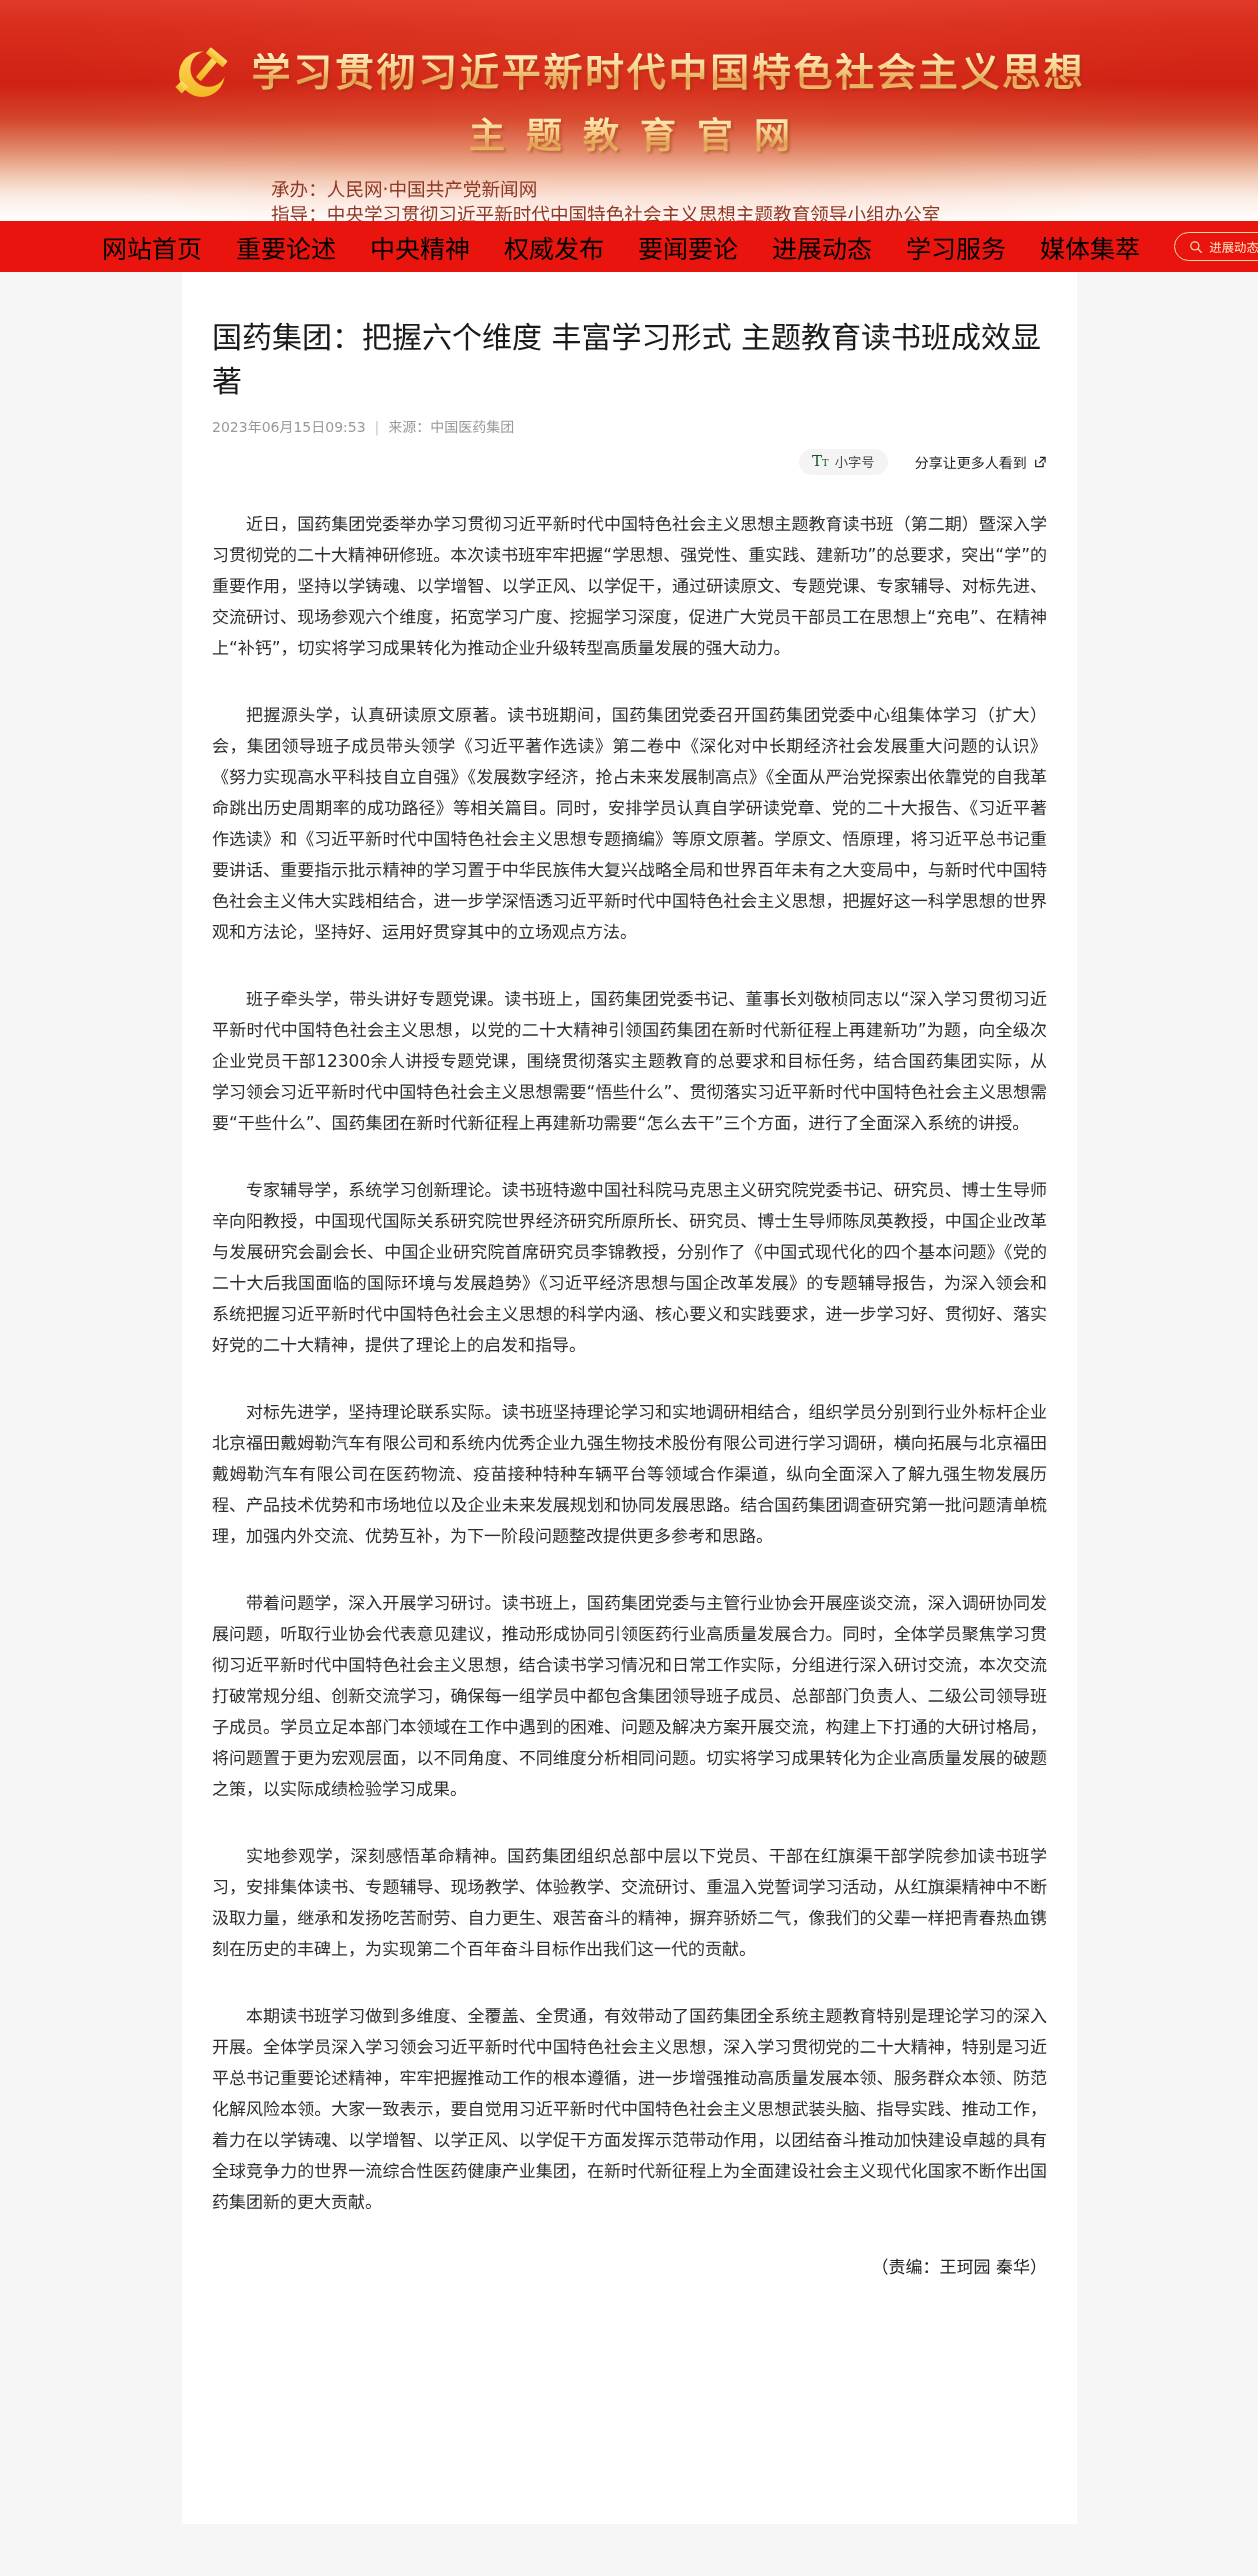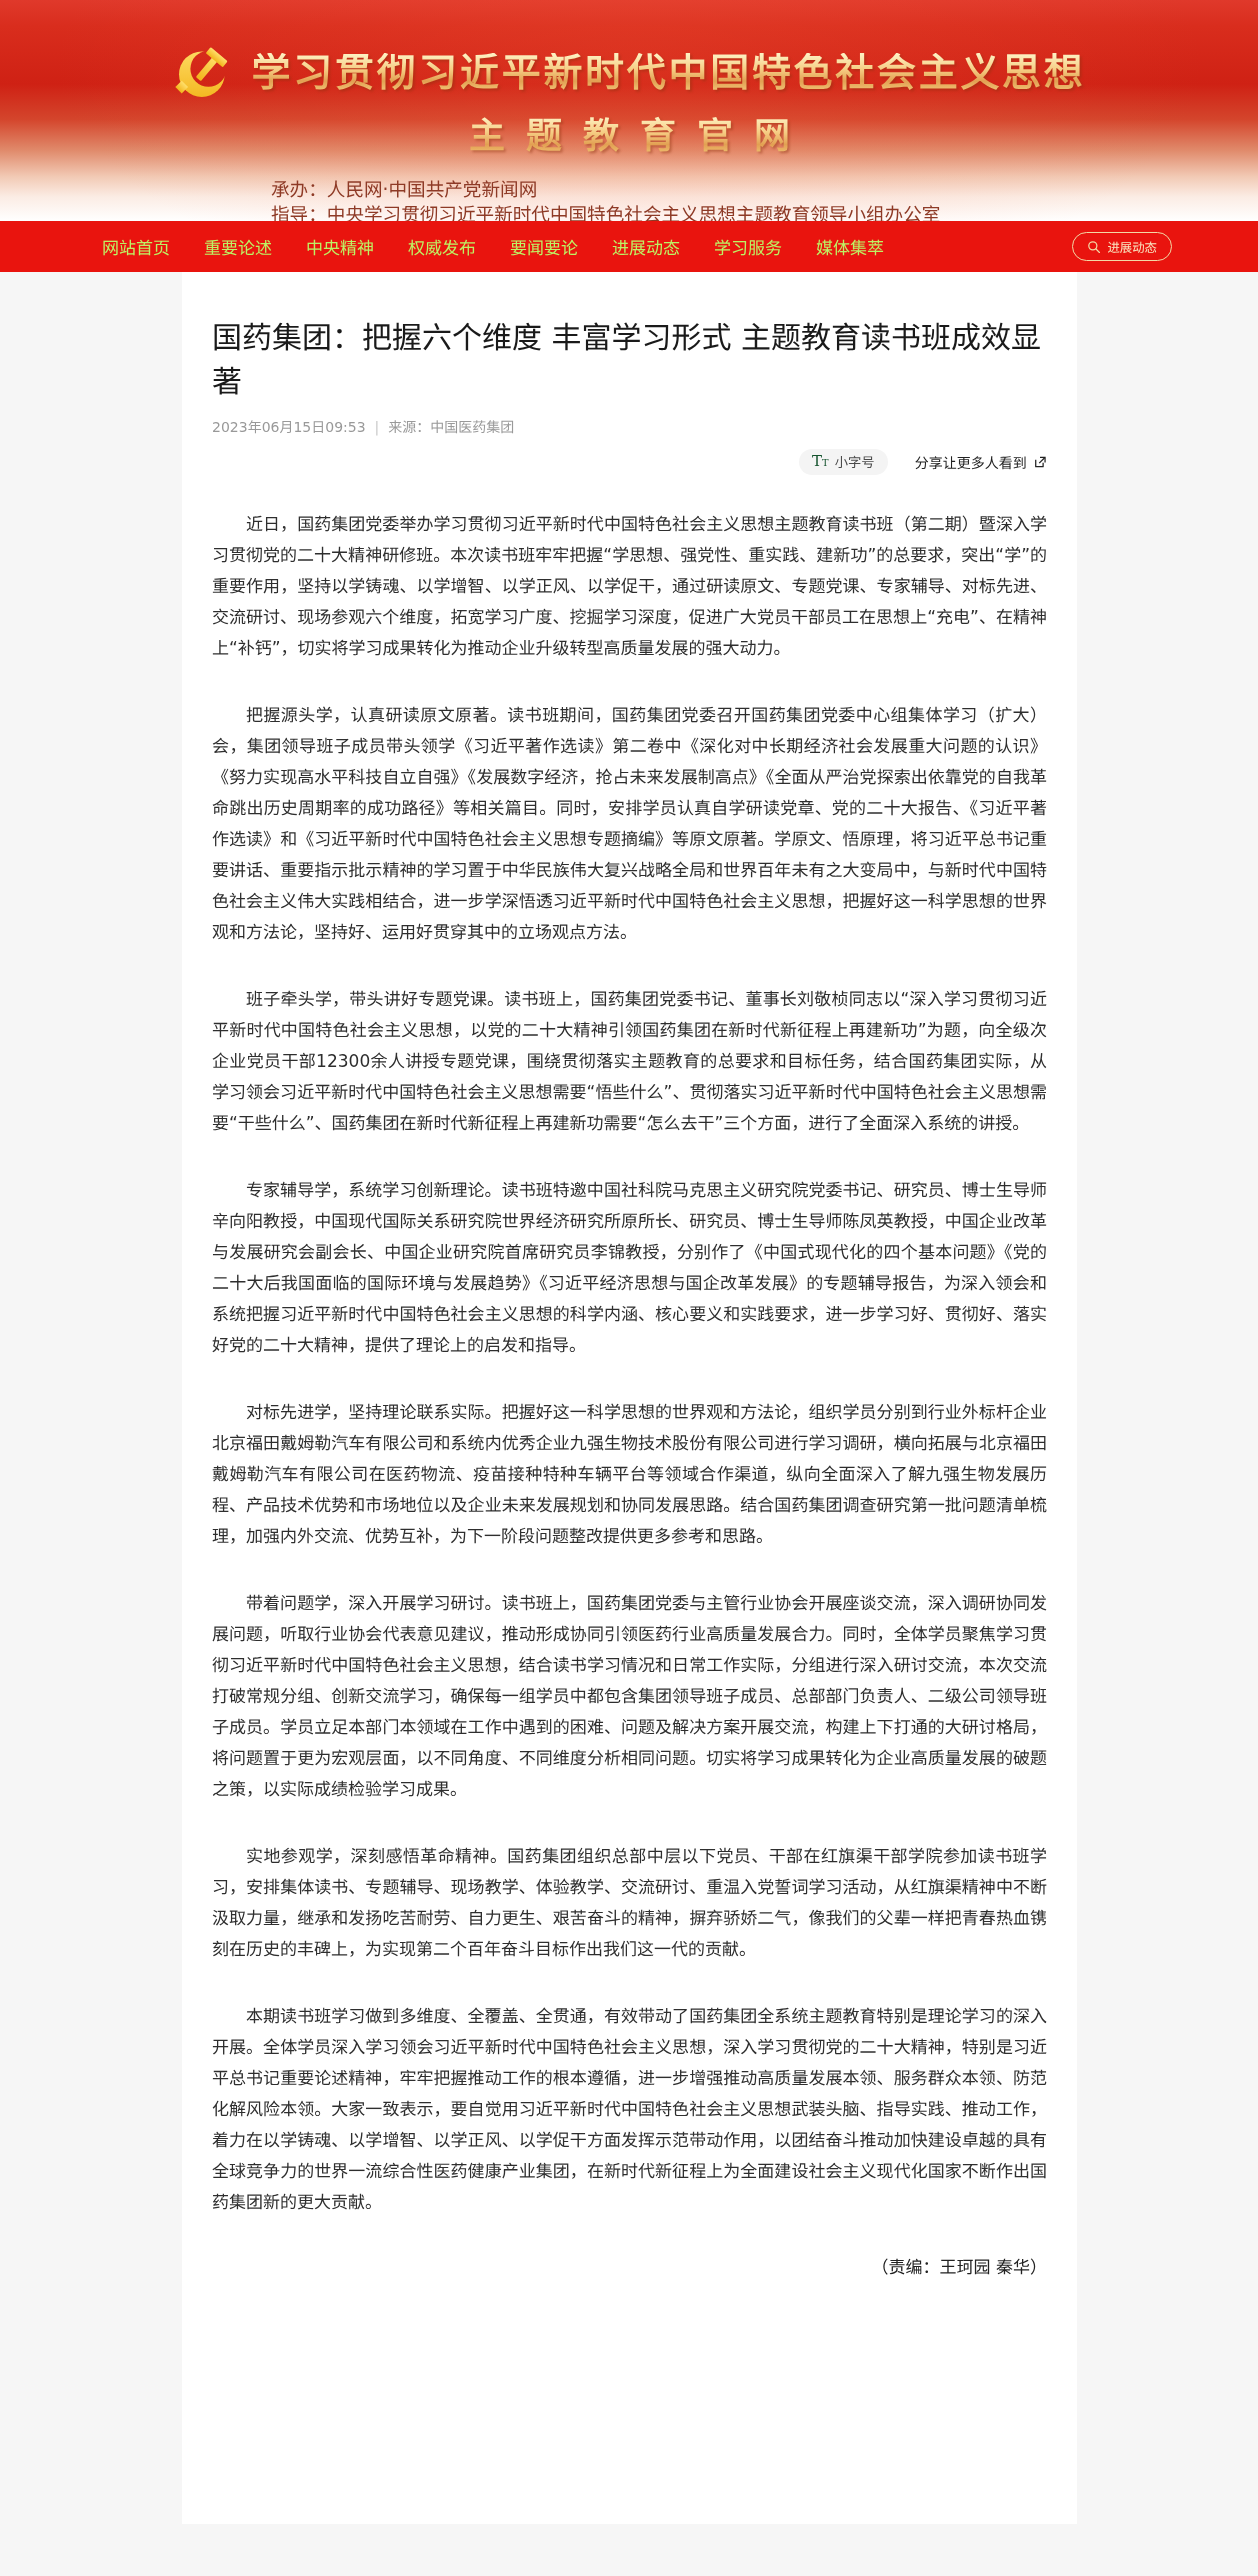--- a/index.html
+++ b/index.html
@@ -57,22 +57,22 @@
 
   
   .nav {
     height: 51px;
     background: #e9140e;
     display: flex;
     align-items: center;
     padding: 0 87px 0 102px;
   }
   .nav-item {
-    color: #bef264;
-    font-size: 17px;
+    color: #000000;
+    font-size: 25px;
     margin-right: 34px;
     text-decoration: none;
     cursor: pointer;
     white-space: nowrap;
   }
   .nav-search {
     margin-left: auto;
     display: flex;
     align-items: center;
     gap: 6.2px;
@@ -238,21 +238,21 @@
           </svg>
         </span>
       </div>
     </div>
 
     <div class="article-body">
       <p>近日，国药集团党委举办学习贯彻习近平新时代中国特色社会主义思想主题教育读书班（第二期）暨深入学习贯彻党的二十大精神研修班。本次读书班牢牢把握“学思想、强党性、重实践、建新功”的总要求，突出“学”的重要作用，坚持以学铸魂、以学增智、以学正风、以学促干，通过研读原文、专题党课、专家辅导、对标先进、交流研讨、现场参观六个维度，拓宽学习广度、挖掘学习深度，促进广大党员干部员工在思想上“充电”、在精神上“补钙”，切实将学习成果转化为推动企业升级转型高质量发展的强大动力。</p>
       <p>把握源头学，认真研读原文原著。读书班期间，国药集团党委召开国药集团党委中心组集体学习（扩大）会，集团领导班子成员带头领学《习近平著作选读》第二卷中《深化对中长期经济社会发展重大问题的认识》《努力实现高水平科技自立自强》《发展数字经济，抢占未来发展制高点》《全面从严治党探索出依靠党的自我革命跳出历史周期率的成功路径》等相关篇目。同时，安排学员认真自学研读党章、党的二十大报告、《习近平著作选读》和《习近平新时代中国特色社会主义思想专题摘编》等原文原著。学原文、悟原理，将习近平总书记重要讲话、重要指示批示精神的学习置于中华民族伟大复兴战略全局和世界百年未有之大变局中，与新时代中国特色社会主义伟大实践相结合，进一步学深悟透习近平新时代中国特色社会主义思想，把握好这一科学思想的世界观和方法论，坚持好、运用好贯穿其中的立场观点方法。</p>
       <p>班子牵头学，带头讲好专题党课。读书班上，国药集团党委书记、董事长刘敬桢同志以“深入学习贯彻习近平新时代中国特色社会主义思想，以党的二十大精神引领国药集团在新时代新征程上再建新功”为题，向全级次企业党员干部12300余人讲授专题党课，围绕贯彻落实主题教育的总要求和目标任务，结合国药集团实际，从学习领会习近平新时代中国特色社会主义思想需要“悟些什么”、贯彻落实习近平新时代中国特色社会主义思想需要“干些什么”、国药集团在新时代新征程上再建新功需要“怎么去干”三个方面，进行了全面深入系统的讲授。</p>
       <p>专家辅导学，系统学习创新理论。读书班特邀中国社科院马克思主义研究院党委书记、研究员、博士生导师辛向阳教授，中国现代国际关系研究院世界经济研究所原所长、研究员、博士生导师陈凤英教授，中国企业改革与发展研究会副会长、中国企业研究院首席研究员李锦教授，分别作了《中国式现代化的四个基本问题》《党的二十大后我国面临的国际环境与发展趋势》《习近平经济思想与国企改革发展》的专题辅导报告，为深入领会和系统把握习近平新时代中国特色社会主义思想的科学内涵、核心要义和实践要求，进一步学习好、贯彻好、落实好党的二十大精神，提供了理论上的启发和指导。</p>
-      <p>对标先进学，坚持理论联系实际。把握好这一科学思想的世界观和方法论，组织学员分别到行业外标杆企业北京福田戴姆勒汽车有限公司和系统内优秀企业九强生物技术股份有限公司进行学习调研，横向拓展与北京福田戴姆勒汽车有限公司在医药物流、疫苗接种特种车辆平台等领域合作渠道，纵向全面深入了解九强生物发展历程、产品技术优势和市场地位以及企业未来发展规划和协同发展思路。结合国药集团调查研究第一批问题清单梳理，加强内外交流、优势互补，为下一阶段问题整改提供更多参考和思路。</p>
+      <p>对标先进学，坚持理论联系实际。读书班坚持理论学习和实地调研相结合，组织学员分别到行业外标杆企业北京福田戴姆勒汽车有限公司和系统内优秀企业九强生物技术股份有限公司进行学习调研，横向拓展与北京福田戴姆勒汽车有限公司在医药物流、疫苗接种特种车辆平台等领域合作渠道，纵向全面深入了解九强生物发展历程、产品技术优势和市场地位以及企业未来发展规划和协同发展思路。结合国药集团调查研究第一批问题清单梳理，加强内外交流、优势互补，为下一阶段问题整改提供更多参考和思路。</p>
       <p>带着问题学，深入开展学习研讨。读书班上，国药集团党委与主管行业协会开展座谈交流，深入调研协同发展问题，听取行业协会代表意见建议，推动形成协同引领医药行业高质量发展合力。同时，全体学员聚焦学习贯彻习近平新时代中国特色社会主义思想，结合读书学习情况和日常工作实际，分组进行深入研讨交流，本次交流打破常规分组、创新交流学习，确保每一组学员中都包含集团领导班子成员、总部部门负责人、二级公司领导班子成员。学员立足本部门本领域在工作中遇到的困难、问题及解决方案开展交流，构建上下打通的大研讨格局，将问题置于更为宏观层面，以不同角度、不同维度分析相同问题。切实将学习成果转化为企业高质量发展的破题之策，以实际成绩检验学习成果。</p>
       <p>实地参观学，深刻感悟革命精神。国药集团组织总部中层以下党员、干部在红旗渠干部学院参加读书班学习，安排集体读书、专题辅导、现场教学、体验教学、交流研讨、重温入党誓词学习活动，从红旗渠精神中不断汲取力量，继承和发扬吃苦耐劳、自力更生、艰苦奋斗的精神，摒弃骄娇二气，像我们的父辈一样把青春热血镌刻在历史的丰碑上，为实现第二个百年奋斗目标作出我们这一代的贡献。</p>
       <p>本期读书班学习做到多维度、全覆盖、全贯通，有效带动了国药集团全系统主题教育特别是理论学习的深入开展。全体学员深入学习领会习近平新时代中国特色社会主义思想，深入学习贯彻党的二十大精神，特别是习近平总书记重要论述精神，牢牢把握推动工作的根本遵循，进一步增强推动高质量发展本领、服务群众本领、防范化解风险本领。大家一致表示，要自觉用习近平新时代中国特色社会主义思想武装头脑、指导实践、推动工作，着力在以学铸魂、以学增智、以学正风、以学促干方面发挥示范带动作用，以团结奋斗推动加快建设卓越的具有全球竞争力的世界一流综合性医药健康产业集团，在新时代新征程上为全面建设社会主义现代化国家不断作出国药集团新的更大贡献。</p>
       <div class="editor-note">（责编：王珂园 秦华）</div>
     </div>
   </main>
 
 </div>
 
 

